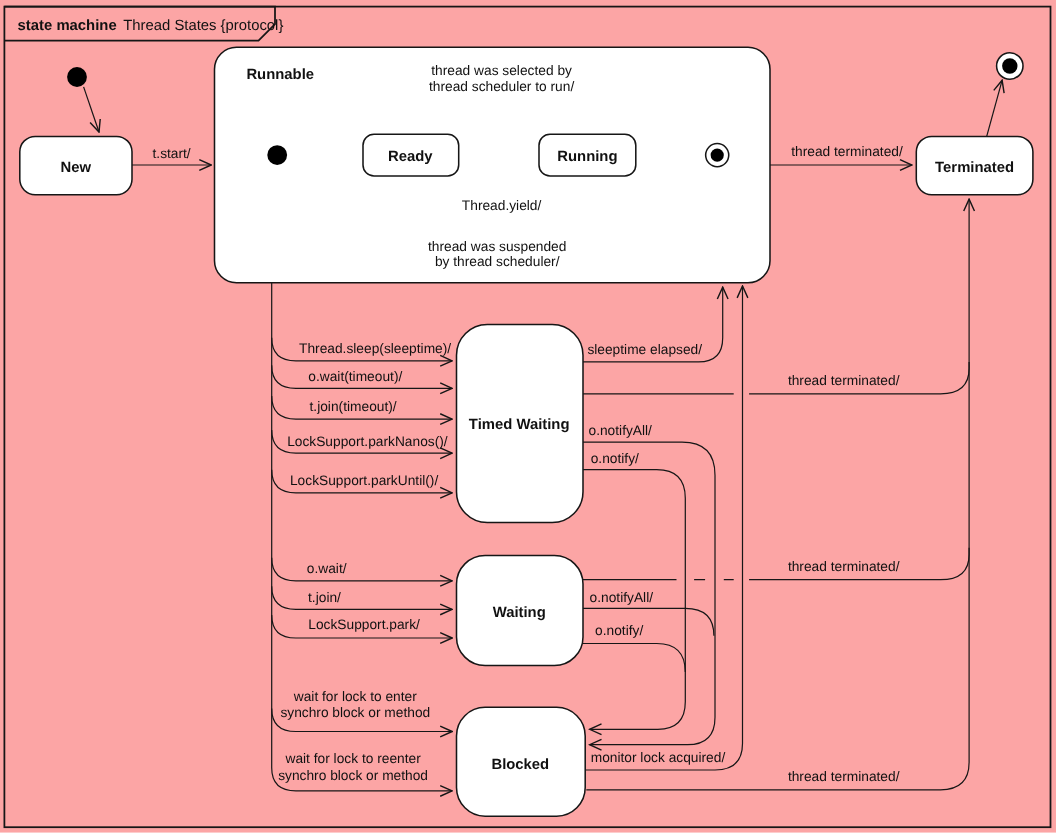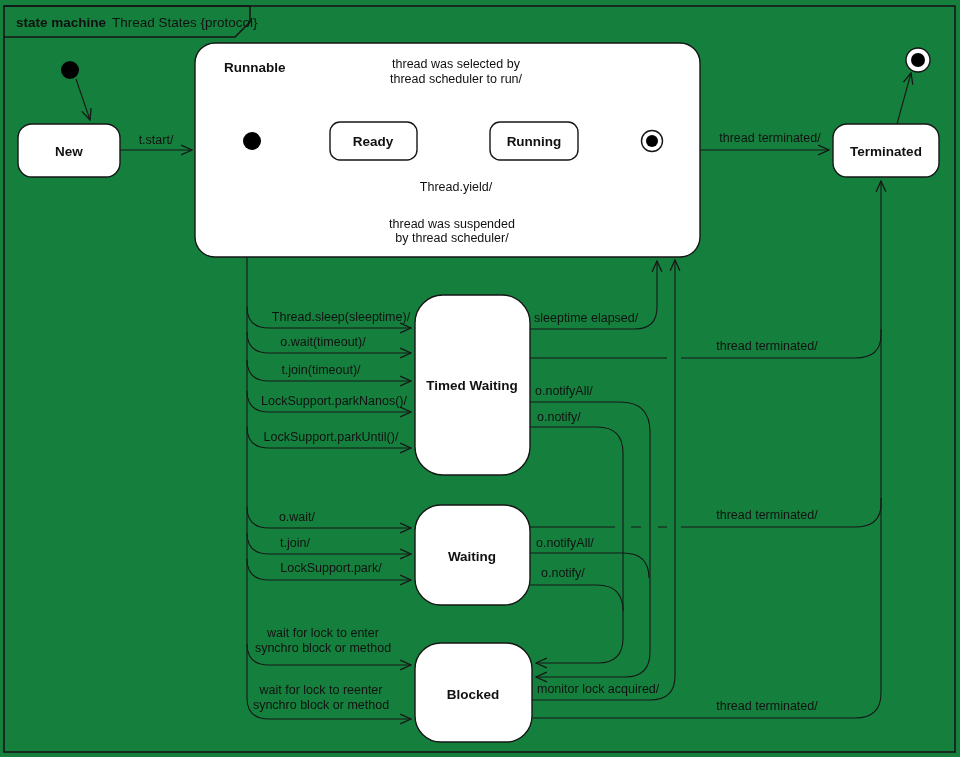--- a/index.html
+++ b/index.html
@@ -1,16 +1,16 @@
 <!DOCTYPE html>
 <html><head>
 <meta charset="utf-8">
 <style>
   html,body{margin:0;padding:0;background:#fff;}
-  .canvas{position:relative;width:960px;height:757px;background:#15803d;overflow:hidden;}
+  .canvas{position:relative;width:960px;height:757px;background:#fca5a5;overflow:hidden;}
   svg{position:absolute;left:0;top:0;}
   text{font-family:"Liberation Sans","DejaVu Sans",sans-serif;fill:#111;}
   .lbl{font-size:12.5px;}
   .state-name{font-size:13.5px;font-weight:bold;}
   .title-bold{font-size:13.5px;font-weight:bold;}
   .title-reg{font-size:13.5px;}
   .edge{fill:none;stroke:#161616;stroke-width:1.1;}
   .node{fill:#ffffff;stroke:#161616;stroke-width:1.4;}
   .frame{fill:none;stroke:#161616;stroke-width:1.6;}
   .dot{fill:#000;stroke:none;}

